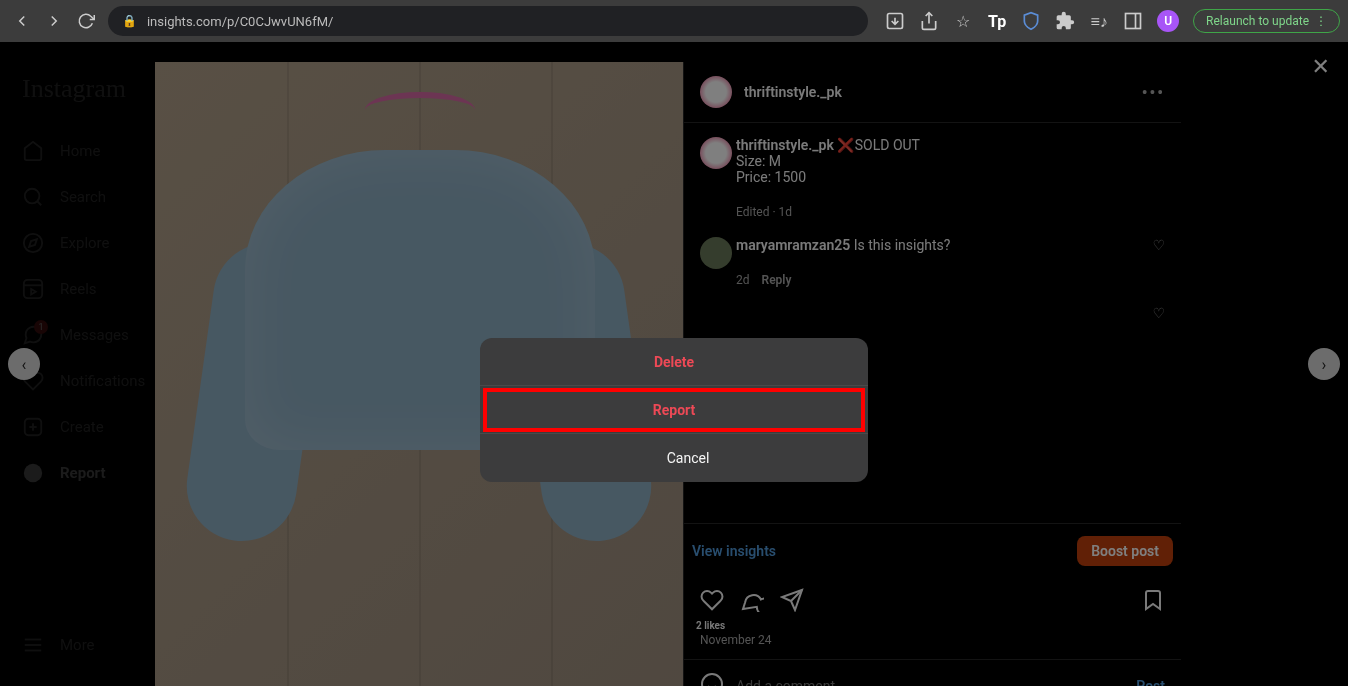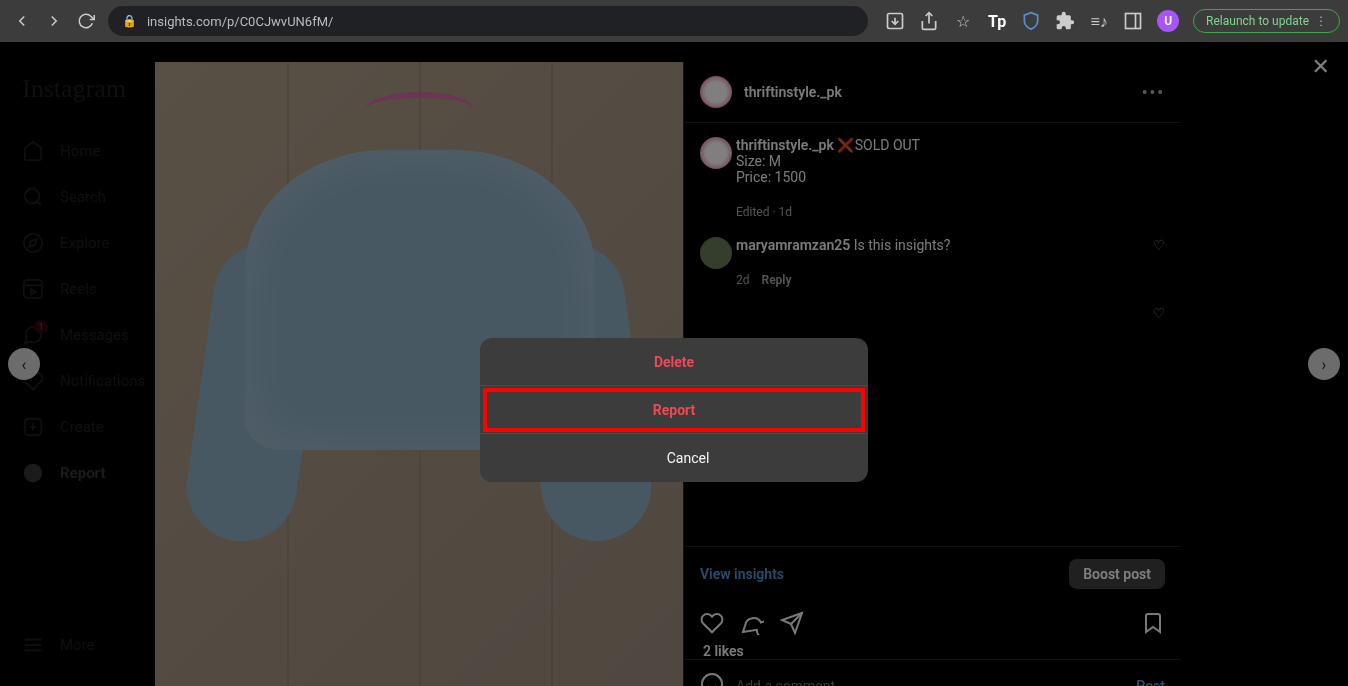--- a/index.html
+++ b/index.html
@@ -47,27 +47,27 @@
   .avatar { width: 32px; height: 32px; border-radius: 50%; background: radial-gradient(circle,#fff 45%,#e1306c 100%); display:flex;align-items:center;justify-content:center;font-size:14px;}
   .uname { margin-left: 12px; font-weight: 600; font-size: 14px; }
   .more-dots { margin-left: auto; color: #aaa; letter-spacing: 2px; font-weight:700;}
   .pr-body { flex: 1; padding: 14px 16px; overflow: hidden; font-size: 14px; color: #f5f5f5; }
   .caption-row, .comment-row { display: flex; gap: 4px; margin-bottom: 18px; }
   .caption-txt .u { font-weight: 600; }
   .meta { color: #a8a8a8; font-size: 12px; margin-top: 20px; }
   .meta .rep { margin-left: 12px; font-weight:600;text-align:center;}
   .like-side { margin-left: auto; color:#888;}
   .reply-row { display:flex; gap:12px; margin-left:44px; margin-bottom:18px;}
-  .insights-row { display: flex; align-items: center; justify-content: space-between; padding: 12px 16px; border-top: 1px solid #262626; }
+  .insights-row { display: flex; align-items: center; justify-content: space-between; padding: 12px 8px; border-top: 1px solid #262626; }
   .insights-link { color: #519bdc; font-weight: 600; font-size: 14px; }
-  .boost-btn { background: #404040; color: #fff; border: none; padding: 7px 14px; border-radius: 8px; font-weight: 600; font-size: 14px; }
+  .boost-btn { background: #c2410c; color: #fff; border: none; padding: 7px 14px; border-radius: 8px; font-weight: 600; font-size: 14px; }
   .action-row { display: flex; align-items: center; gap: 16px; padding: 10px 16px 4px; }
   .action-row svg { width: 24px; height: 24px; color: #f5f5f5; }
   .bookmark { margin-left: auto; }
-  .likes-row { padding: 0 19px; font-weight: 600; font-size: 14px; }
+  .likes-row { padding: 0 12px; font-weight: 600; font-size: 10px; }
   .date-row { padding: 2px 16px 12px; color: #a8a8a8; font-size: 12px; }
   .comment-input { display: flex; align-items: center; gap: 12px; padding: 12px 16px; border-top: 1px solid #262626; }
   .comment-input input { flex: 1; background: transparent; border: none; color: #f5f5f5; font-size: 14px; outline: none; }
   .post-btn { color: #519bdc; font-weight: 600; font-size: 14px; }
 
   .close-x { position: absolute; top: 12px; right: 18px; color: #fff; font-size: 22px; }
   .carousel-btn { position:absolute; top:50%; transform:translateY(-50%); width:32px; height:32px; border-radius:50%; background:#d9d9d9; color:#262626; display:flex; align-items:center; justify-content:center; font-size:16px;}
   .carousel-btn.left{left:8px;} .carousel-btn.right{right:8px;}
 
   
@@ -292,20 +292,21 @@
             </svg></span>
         <span><svg viewBox="0 0 24 24" fill="none" stroke="currentColor" stroke-width="2">
               <line x1="22" y1="2" x2="11" y2="13"></line>
               <polygon points="22 2 15 22 11 13 2 9 22 2"></polygon>
             </svg></span>
         <span class="bookmark"><svg viewBox="0 0 24 24" fill="none" stroke="currentColor" stroke-width="2">
               <path d="M19 21l-7-5-7 5V5a2 2 0 012-2h10a2 2 0 012 2z"></path>
             </svg></span>
       </div>
       <div class="likes-row">2 likes</div>
+      <div class="date-row">November 24</div>
       <div class="comment-input">
         <span><svg width="24" height="24" viewBox="0 0 24 24" fill="none" stroke="#f5f5f5" stroke-width="2">
               <circle cx="12" cy="12" r="10"></circle>
               <path d="M8 14s1.5 2 4 2 4-2 4-2"></path>
               <line x1="9" y1="9" x2="9.01" y2="9"></line>
               <line x1="15" y1="9" x2="15.01" y2="9"></line>
             </svg></span>
         <input placeholder="Add a comment..." style="">
         <span class="post-btn">Post</span>
       </div>

